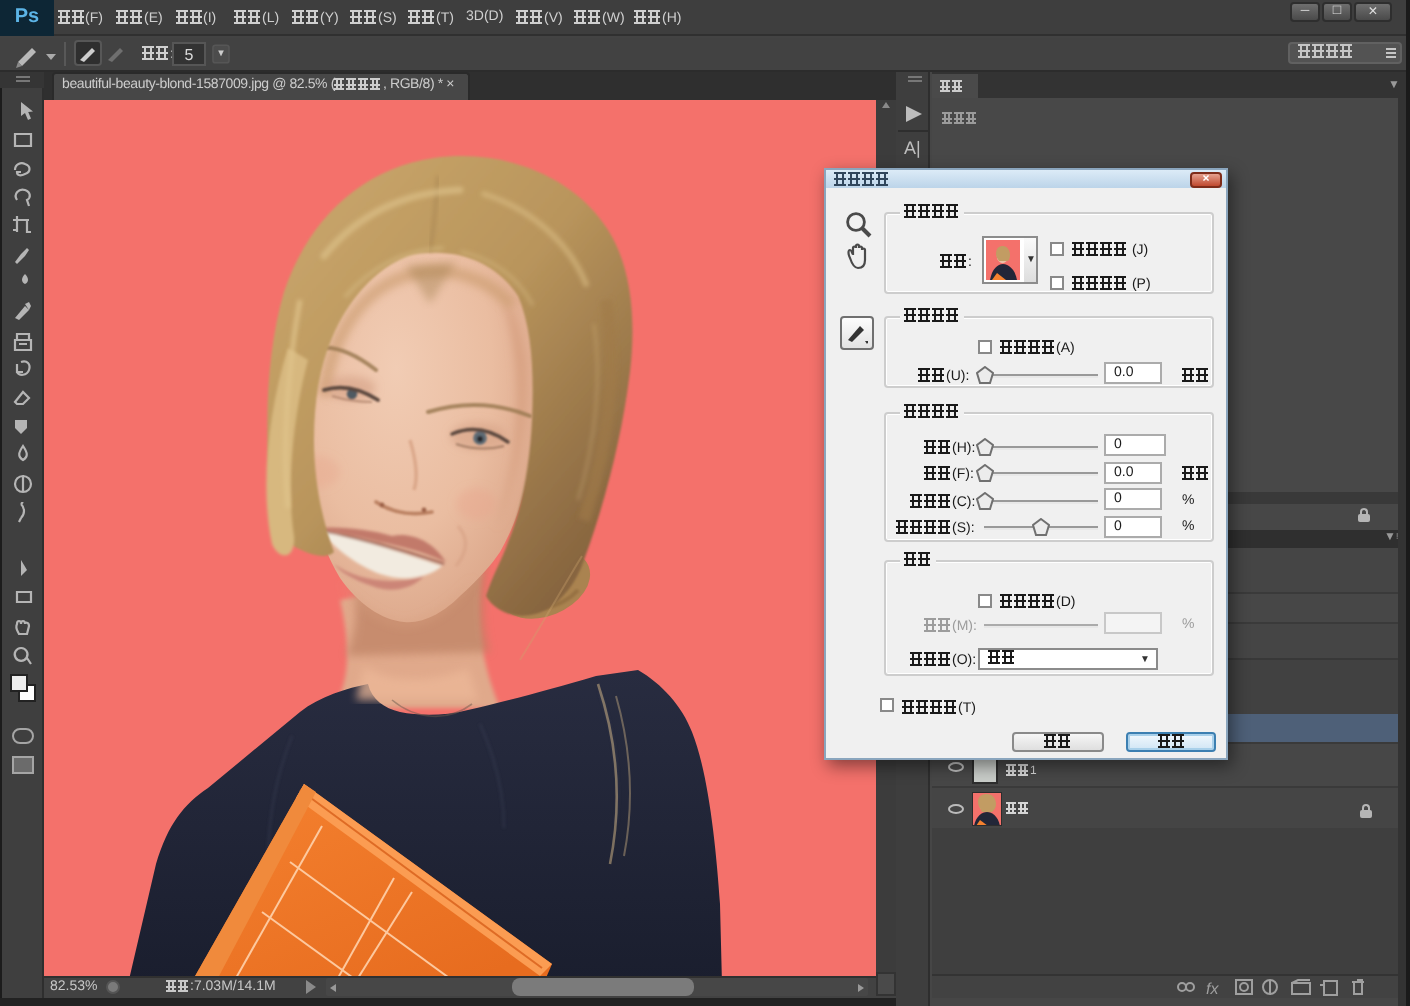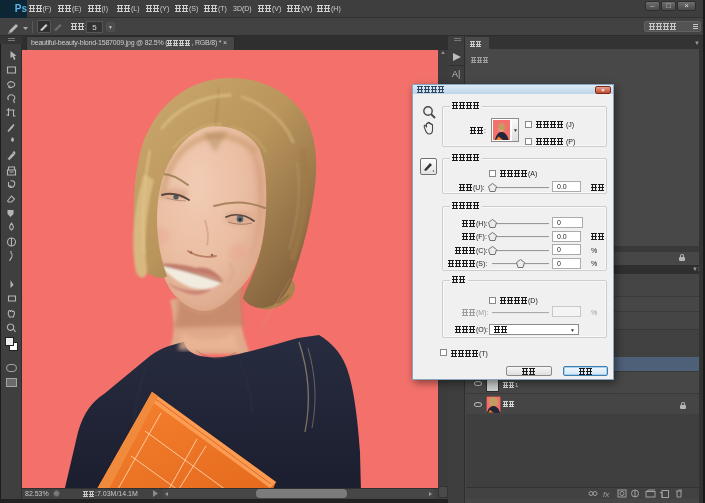--- a/index.html
+++ b/index.html
@@ -14,21 +14,21 @@
  linear-gradient(currentColor,currentColor) 4px 0/1px 7px;background-repeat:no-repeat}
 .g2{display:inline-block;width:5px;height:6px;margin-right:1px;vertical-align:-1px;background:
  linear-gradient(currentColor,currentColor) 0 0/5px 1px,
  linear-gradient(currentColor,currentColor) 0 3px/5px 1px,
  linear-gradient(currentColor,currentColor) 0 5px/5px 1px,
  linear-gradient(currentColor,currentColor) 1px 0/1px 6px,
  linear-gradient(currentColor,currentColor) 3px 0/1px 6px;background-repeat:no-repeat}
 </style></head><body>
 <div id="w">
 <div class="abs" style="left:0;top:0;width:705px;height:18px;background:#3e3e3e;border-bottom:1px solid #303030"></div>
-    <div class="abs" style="left:0;top:0;width:27px;height:18px;background:#0d2635;color:#5cb4e6;font-weight:bold;font-size:10px;text-align:right;line-height:18px">Ps</div>
+    <div class="abs" style="left:0;top:0;width:27px;height:18px;background:#0d2635;color:#5cb4e6;font-weight:bold;font-size:10px;text-align:center;line-height:18px">Ps</div>
     <div class="abs" style="left:28.5px;top:5px;color:#cfcfcf;font-size:7px;white-space:nowrap"><i class="g"></i><i class="g"></i><span style="vertical-align:0">(F)</span></div>
     <div class="abs" style="left:58px;top:5px;color:#cfcfcf;font-size:7px;white-space:nowrap"><i class="g"></i><i class="g"></i><span style="vertical-align:0">(E)</span></div>
     <div class="abs" style="left:87.5px;top:5px;color:#cfcfcf;font-size:7px;white-space:nowrap"><i class="g"></i><i class="g"></i><span style="vertical-align:0">(I)</span></div>
     <div class="abs" style="left:117px;top:5px;color:#cfcfcf;font-size:7px;white-space:nowrap"><i class="g"></i><i class="g"></i><span style="vertical-align:0">(L)</span></div>
     <div class="abs" style="left:146px;top:5px;color:#cfcfcf;font-size:7px;white-space:nowrap"><i class="g"></i><i class="g"></i><span style="vertical-align:0">(Y)</span></div>
     <div class="abs" style="left:175px;top:5px;color:#cfcfcf;font-size:7px;white-space:nowrap"><i class="g"></i><i class="g"></i><span style="vertical-align:0">(S)</span></div>
     <div class="abs" style="left:204px;top:5px;color:#cfcfcf;font-size:7px;white-space:nowrap"><i class="g"></i><i class="g"></i><span style="vertical-align:0">(T)</span></div>
     <div class="abs" style="left:233px;top:5px;color:#cfcfcf;font-size:7px;white-space:nowrap"><span style="vertical-align:0">3D(D)</span></div>
     <div class="abs" style="left:258px;top:5px;color:#cfcfcf;font-size:7px;white-space:nowrap"><i class="g"></i><i class="g"></i><span style="vertical-align:0">(V)</span></div>
     <div class="abs" style="left:287px;top:5px;color:#cfcfcf;font-size:7px;white-space:nowrap"><i class="g"></i><i class="g"></i><span style="vertical-align:0">(W)</span></div>

